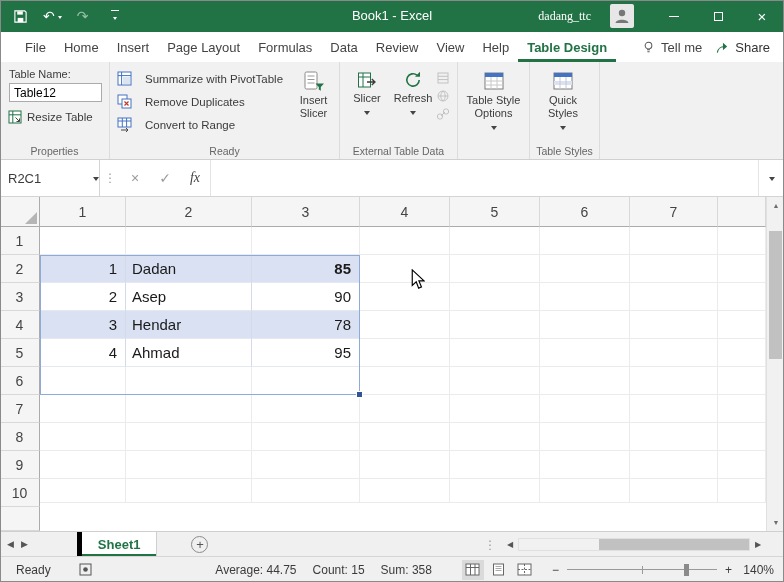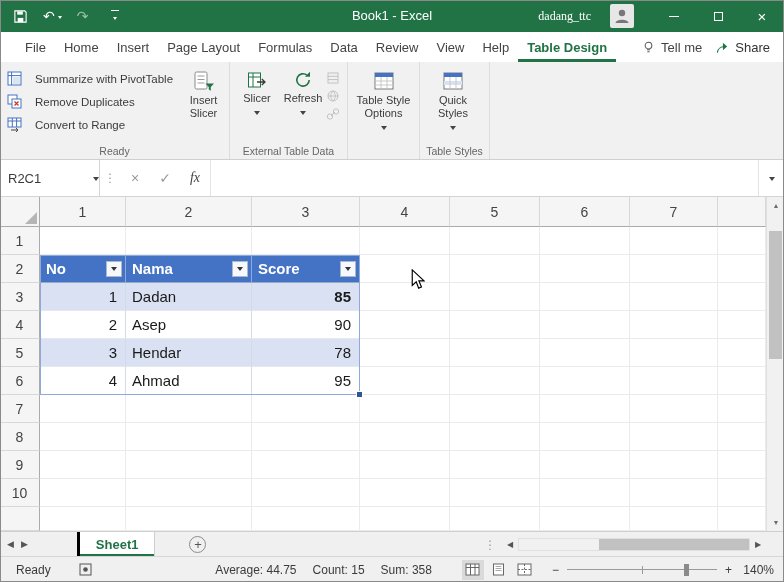--- a/index.html
+++ b/index.html
@@ -87,21 +87,21 @@
   .vs-btn{position:absolute;left:0;width:18px;height:17px;display:flex;align-items:center;justify-content:center;font-size:7px;color:#6d6d6d;}
   .vs-up{top:0;}
   .vs-down{bottom:0;}
   .vs-thumb{position:absolute;left:2px;top:34px;width:13px;height:128px;background:#c1c1c1;}
 
   
   .sheetbar{position:absolute;left:0;top:531px;width:784px;height:25px;background:#f0f0f0;border-top:1px solid #cfcfcf;display:flex;align-items:stretch;}
   .nav{display:flex;align-items:center;font-size:9px;color:#555;padding:0 7px;}
   .sheettabs{display:flex;align-items:stretch;margin-left:42px;}
   .sheet-tab{display:flex;align-items:center;padding:0 16px;font-size:13px;color:#444;}
-  .sheet-tab.active{background:#fff;color:#217346;font-weight:bold;box-shadow:inset 0 -2px 0 #217346;border-left:3px solid #000000;border-right:1px solid #cfcfcf;}
+  .sheet-tab.active{background:#fff;color:#217346;font-weight:bold;box-shadow:inset 0 -2px 0 #217346;border-left:5px solid #000000;border-right:1px solid #cfcfcf;}
   .addsheet{width:17px;height:17px;border:1px solid #8c8c8c;border-radius:50%;display:flex;align-items:center;justify-content:center;align-self:center;margin-left:34px;color:#555;font-size:13px;line-height:1;}
   .hscroll-wrap{position:absolute;right:18px;top:0;height:25px;display:flex;align-items:center;}
   .dots{color:#999;font-size:12px;padding:0 6px;}
   .hs-btn{width:16px;display:flex;align-items:center;justify-content:center;font-size:8px;color:#555;}
   .hs-track{width:232px;height:13px;background:#f1f1f1;border:1px solid #e0e0e0;display:flex;}
   .hs-thumb{margin-left:auto;width:150px;height:100%;background:#c1c1c1;}
 
   
   .statusbar{position:absolute;left:0;top:556px;width:784px;height:26px;background:#f0f0f0;border-top:1px solid #d6d6d6;display:flex;align-items:center;font-size:12px;color:#3b3b3b;}
   .sb-mode{margin-left:16px;}
@@ -188,20 +188,33 @@
     <svg width="14" height="13" viewBox="0 0 14 14">
         <path d="M2 12.5c.6-4.5 4.2-6.3 7-6.3" fill="none" stroke="#217346" stroke-width="1.2"></path>
         <path d="M8 2l4.5 4L8 10z" fill="#217346"></path>
       </svg>
     <span>Share</span>
   </div>
 </div>
 
 <div class="ribbon">
 
+  <div class="rgroup g-props">
+    <div class="tn-label">Table Name:</div>
+    <input class="tn-input" value="Table12" style="">
+    <div class="resize-btn">
+      <svg width="14" height="14" viewBox="0 0 14 14">
+          <rect x="1" y="1" width="12" height="12" fill="#fff" stroke="#217346"></rect>
+          <path d="M1 4.8h12M4.8 1v12" stroke="#217346"></path>
+          <path d="M7.5 7.5L11.5 11.5M11.5 8.5v3h-3" stroke="#444" fill="none"></path>
+        </svg>
+      <span>Resize Table</span>
+    </div>
+    <div class="grp-label">Properties</div>
+  </div>
 
   <div class="rgroup g-tools">
     <div class="tools-col">
       <div class="r-row">
         <svg width="15" height="15" viewBox="0 0 15 15">
             <rect x="1" y="1" width="13" height="13" fill="#fff" stroke="#4472c4"></rect>
             <path d="M1 4.6h13M4.6 1v13" stroke="#4472c4"></path>
             <rect x="6" y="6" width="7" height="7" fill="#dbe5f1"></rect>
           </svg>
         <span>Summarize with PivotTable</span>
@@ -359,45 +372,20 @@
         <div class="cell" style="width: 86px;"></div>
         <div class="cell" style="width: 126px;"></div>
         <div class="cell" style="width: 108px;"></div>
         <div class="cell" style="width: 90px;"></div>
         <div class="cell" style="width: 90px;"></div>
         <div class="cell" style="width: 90px;"></div>
         <div class="cell" style="width: 88px;"></div>
         <div class="cell" style="width: 48px;"></div>
       </div>
       <div class="grow" style="height: 28px;">
-        <div class="cell thead" style="width: 86px;">
-          <span>No</span>
-          <span class="filter-btn">
-            <span class="chev"></span>
-          </span>
-        </div>
-        <div class="cell thead" style="width: 126px;">
-          <span>Nama</span>
-          <span class="filter-btn">
-            <span class="chev"></span>
-          </span>
-        </div>
-        <div class="cell thead" style="width: 108px;">
-          <span>Score</span>
-          <span class="filter-btn">
-            <span class="chev"></span>
-          </span>
-        </div>
-        <div class="cell" style="width: 90px;"></div>
-        <div class="cell" style="width: 90px;"></div>
-        <div class="cell" style="width: 90px;"></div>
-        <div class="cell" style="width: 88px;"></div>
-        <div class="cell" style="width: 48px;"></div>
-      </div>
-      <div class="grow" style="height: 28px;">
         <div class="cell tcell band ar" style="width: 86px;">1</div>
         <div class="cell tcell band al" style="width: 126px;">Dadan</div>
         <div class="cell tcell band ar" style="width: 108px; font-weight: bold;">85</div>
         <div class="cell" style="width: 90px;"></div>
         <div class="cell" style="width: 90px;"></div>
         <div class="cell" style="width: 90px;"></div>
         <div class="cell" style="width: 88px;"></div>
         <div class="cell" style="width: 48px;"></div>
       </div>
       <div class="grow" style="height: 28px;">

